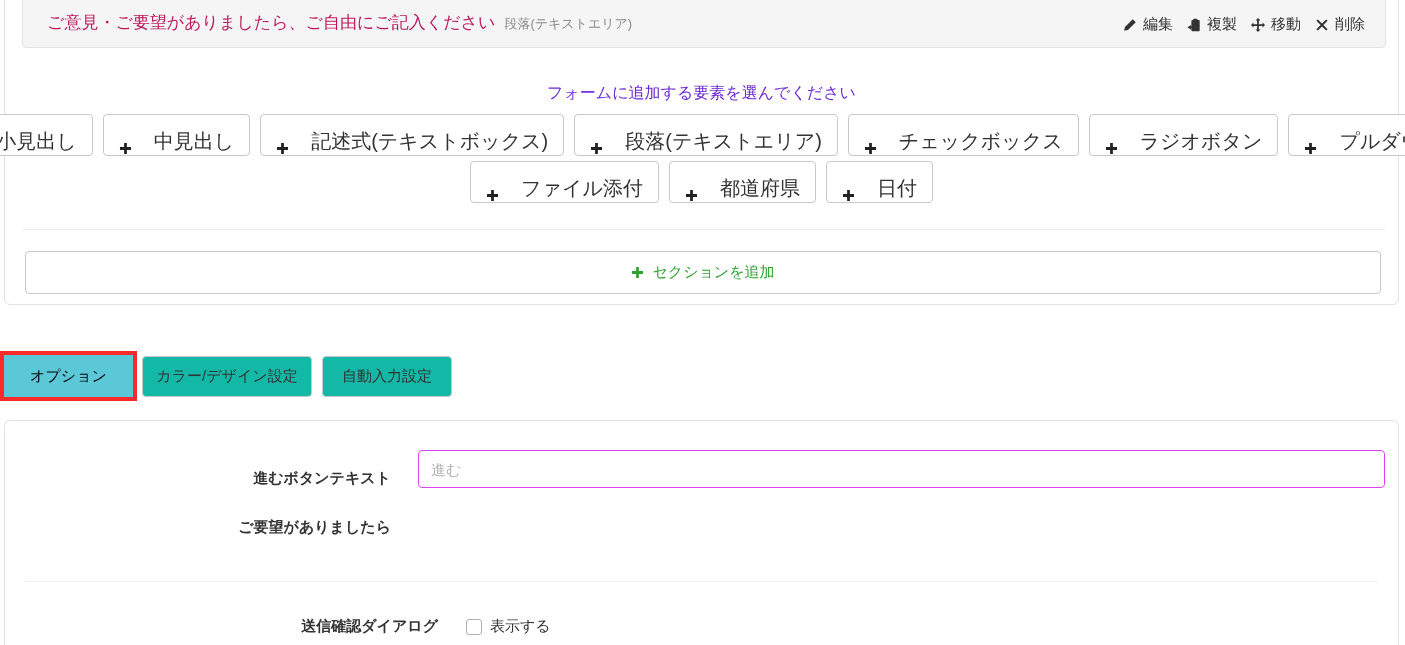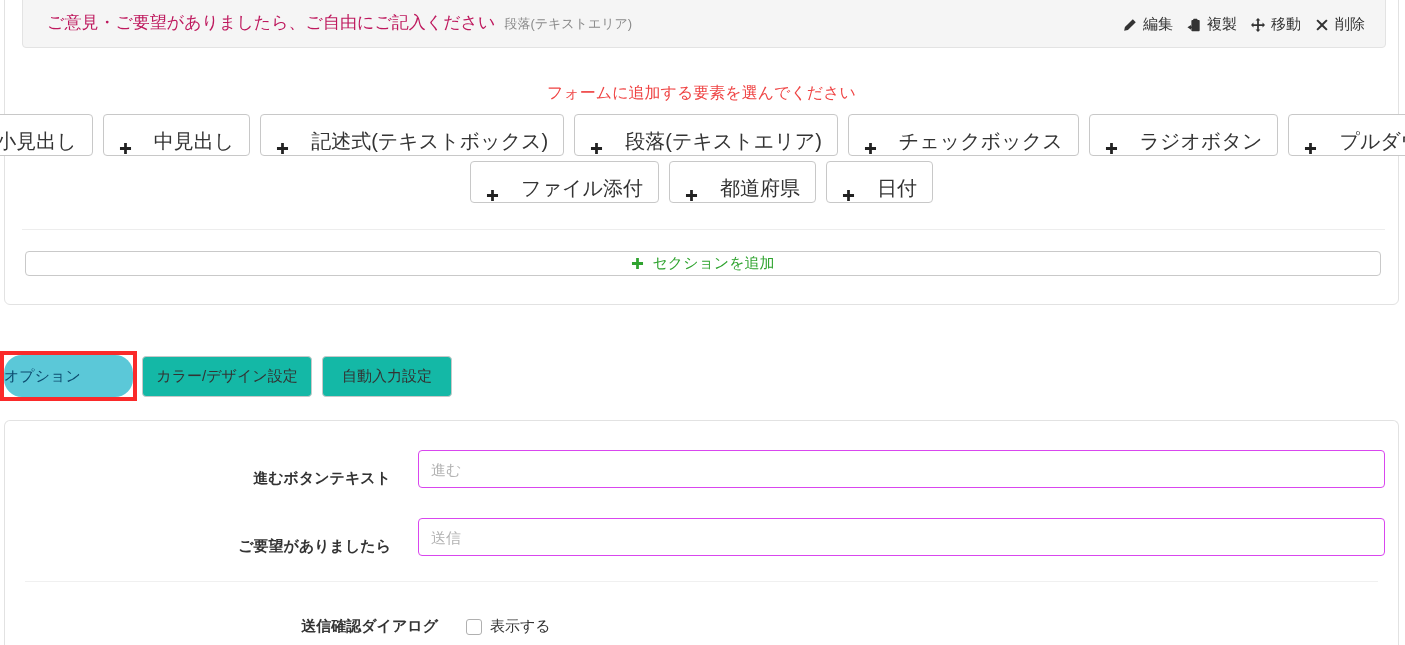--- a/index.html
+++ b/index.html
@@ -15,45 +15,45 @@
                  display:flex; align-items:flex-end; padding:0 20px 13px 24px; }
   .element-bar .titles { display:flex; align-items:baseline; gap:9px; }
   .element-title { font-size:17px; color:#be185d; }
   .element-type  { font-size:13px; color:#8a8a8a; }
   .bar-actions { margin-left:auto; display:flex; align-items:center; gap:14px; }
   .bar-action { display:flex; align-items:center; gap:6px; font-size:15px; color:#333;
                 text-decoration:none; cursor:pointer; }
   .bar-action svg { width:14px; height:14px; fill:#333; }
 
   .picker-prompt { position:absolute; top:100px; left:0; right:0; text-align:center;
-                   font-size:16px; color:#ef4444; }
+                   font-size:16px; color:#6d28d9; }
 
   .btn-row { position:absolute; left:0; right:0; display:flex; justify-content:center; gap:10px; }
   .btn-row.r1 { top:131px; }
   .btn-row.r2 { top:178px; }
   .el-btn { display:inline-flex; align-items:flex-end; gap:22px; height:42px; padding:0 15px;
             background:#fff; border:1px solid #c8c8c8; border-radius:4px;
             font-size:20px; color:#333; cursor:pointer; white-space:nowrap; }
   .el-btn svg { width:13px; height:13px; fill:#222; flex:none; }
 
   .card-divider { position:absolute; top:246px; left:17px; right:13px;
                   border-top:1px solid #ededed; }
 
-  .section-btn { position:absolute; top:268px; left:20px; right:17px; height:25px;
+  .section-btn { position:absolute; top:268px; left:20px; right:17px; height:43px;
                  background:#fff; border:1px solid #c9c9c9; border-radius:4px;
                  display:flex; align-items:center; justify-content:center; gap:8px;
                  font-size:15px; color:#2fa32f; cursor:pointer; }
   .section-btn svg { width:13px; height:13px; fill:#2fa32f; }
 
   
   .annotation-box { position:absolute; left:0; top:351px; width:137px; height:50px;
                     border:4px solid #fa2a2a; z-index:5; }
-  .tab-active { width:100%; height:100%; background:#5bc8d8; color:#0c4a6e;
-                display:flex; align-items:center; justify-content:flex-start;
-                font-size:15px; cursor:pointer;border-radius:18px; }
+  .tab-active { width:100%; height:100%; background:#5bc8d8; color:#000000;
+                display:flex; align-items:center; justify-content:center;
+                font-size:15px; cursor:pointer; }
   .tab { position:absolute; top:356px; height:41px; background:#14b8a6;
          border:1px solid #c8c8c8; border-radius:4px; color:#333; font-size:15px;
          display:flex; align-items:center; justify-content:center; cursor:pointer; }
   .tab.t2 { left:142px; width:170px; }
   .tab.t3 { left:322px; width:130px; }
 
   
   .options-panel { position:absolute; left:4px; top:420px; width:1395px; height:260px;
                    background:#fff; border:1px solid #e2e2e2; border-radius:6px 6px 0 0;
                    border-bottom:none; }
@@ -208,21 +208,20 @@
 
 <div class="options-panel">
 
   <div class="field-row f1">
     <div class="field-label">進むボタンテキスト</div>
     <input class="field-input" type="text" placeholder="進む" style="">
   </div>
 
   <div class="field-row f2">
     <div class="field-label">ご要望がありましたら</div>
-    <input class="field-input" type="text" placeholder="送信" style="">
   </div>
 
   <div class="panel-divider"></div>
 
   <div class="field-row f3">
     <div class="field-label wide">送信確認ダイアログ</div>
     <label class="checkbox-wrap">
       <input type="checkbox" style="">
       <span>表示する</span>
     </label>

